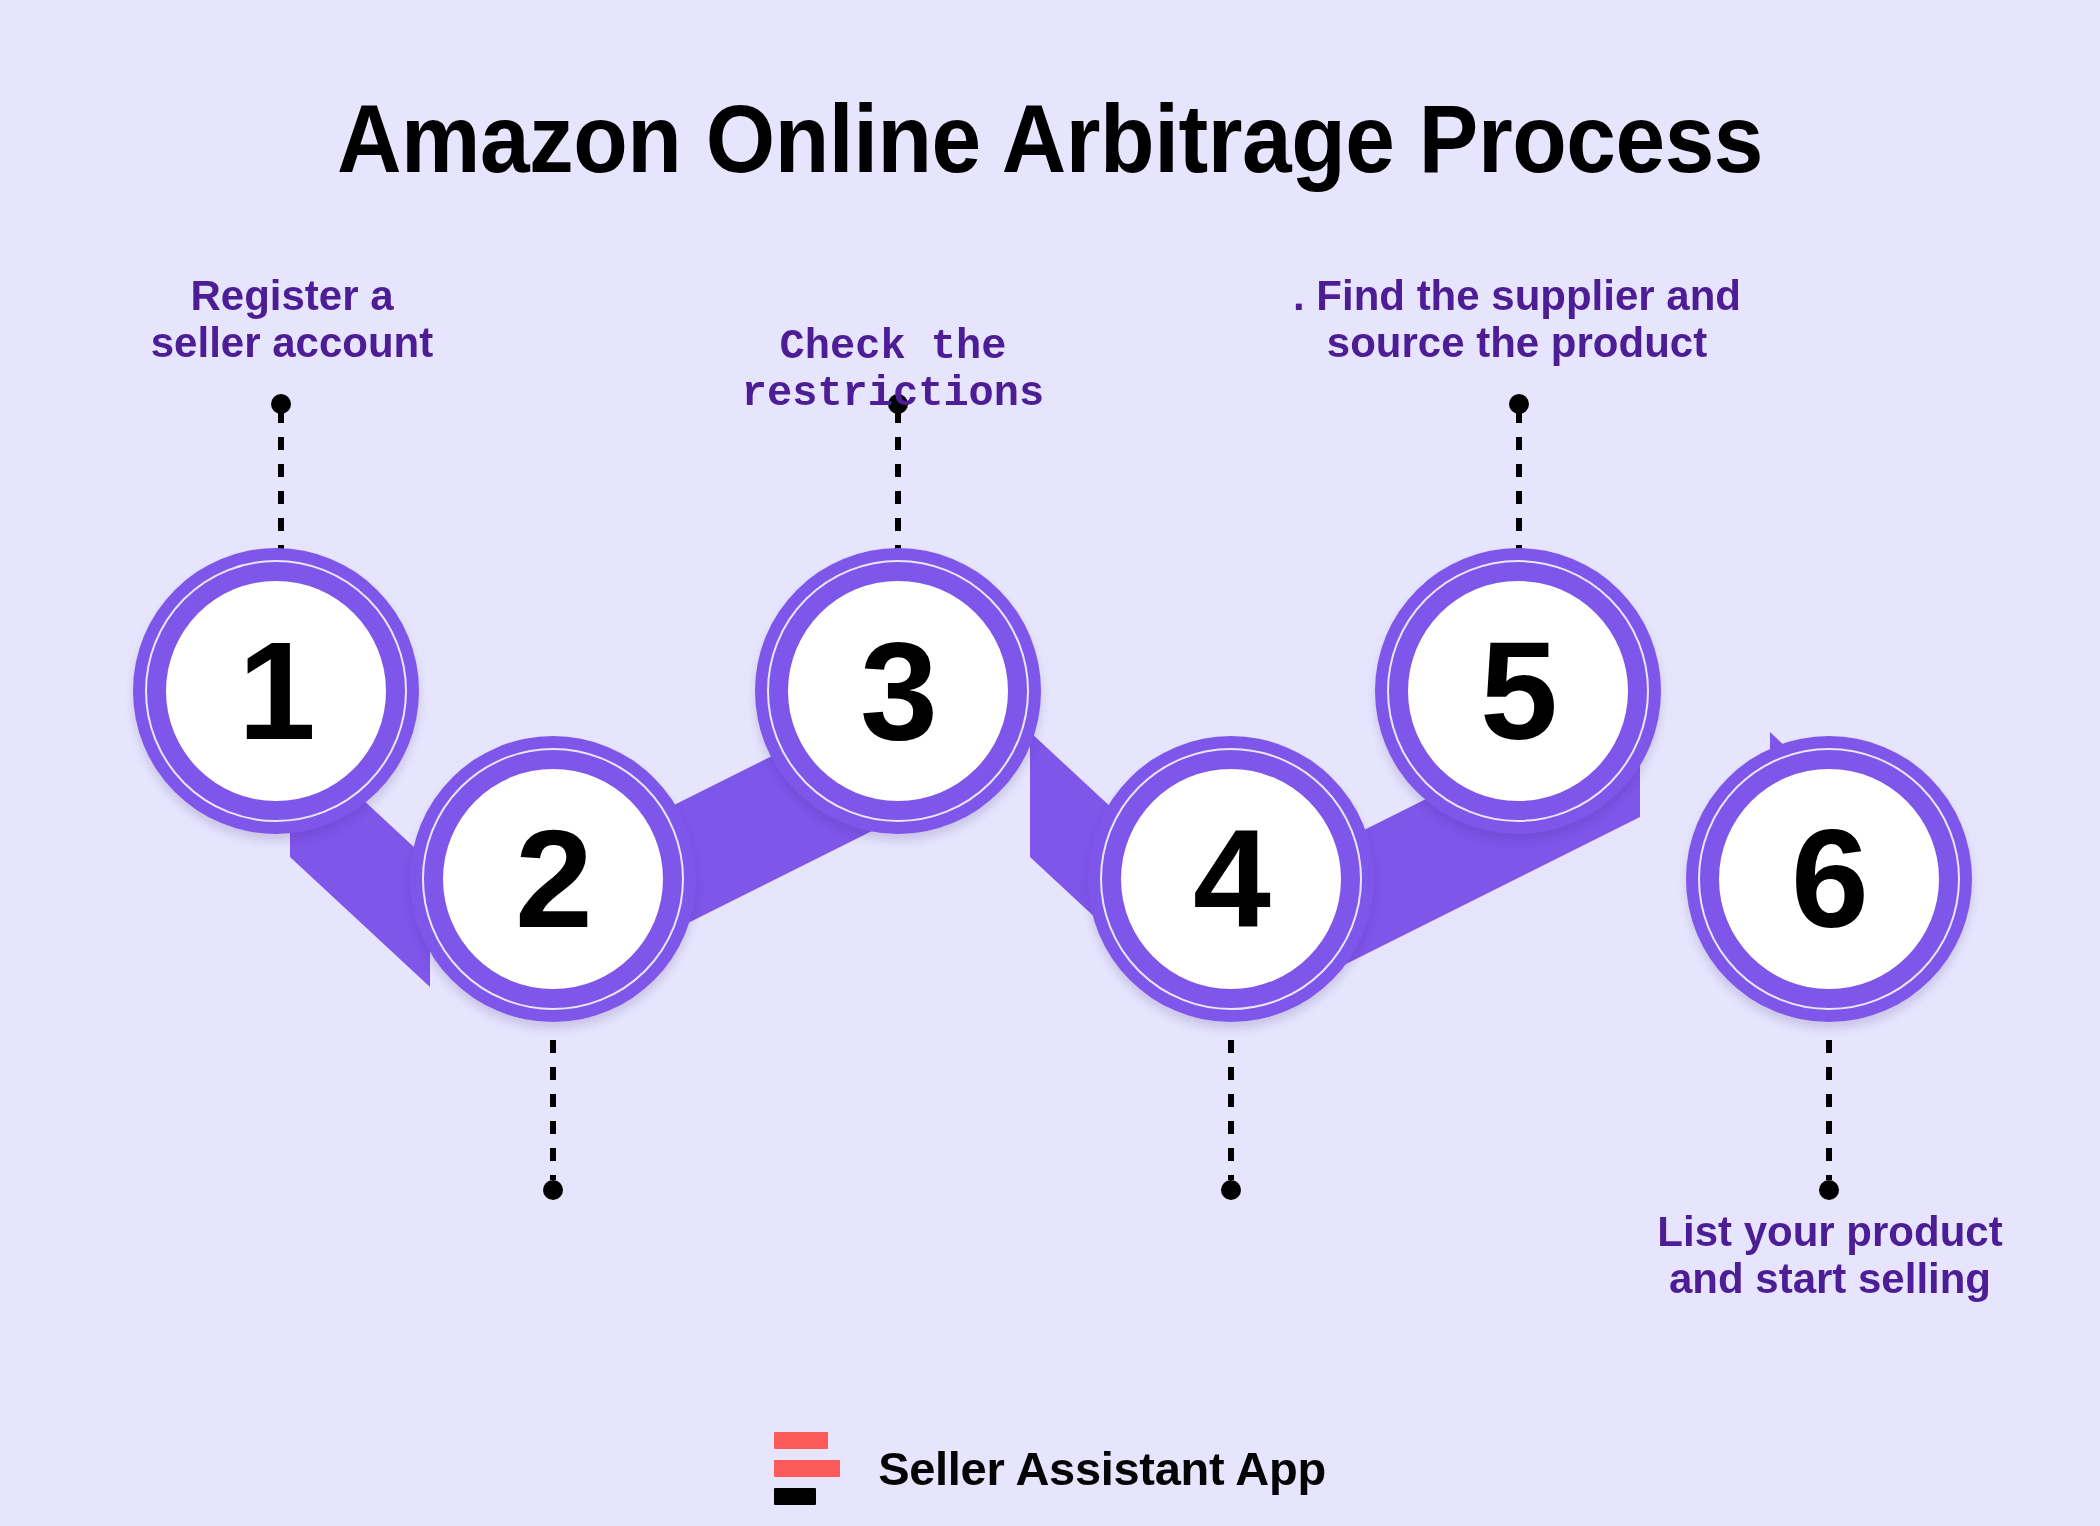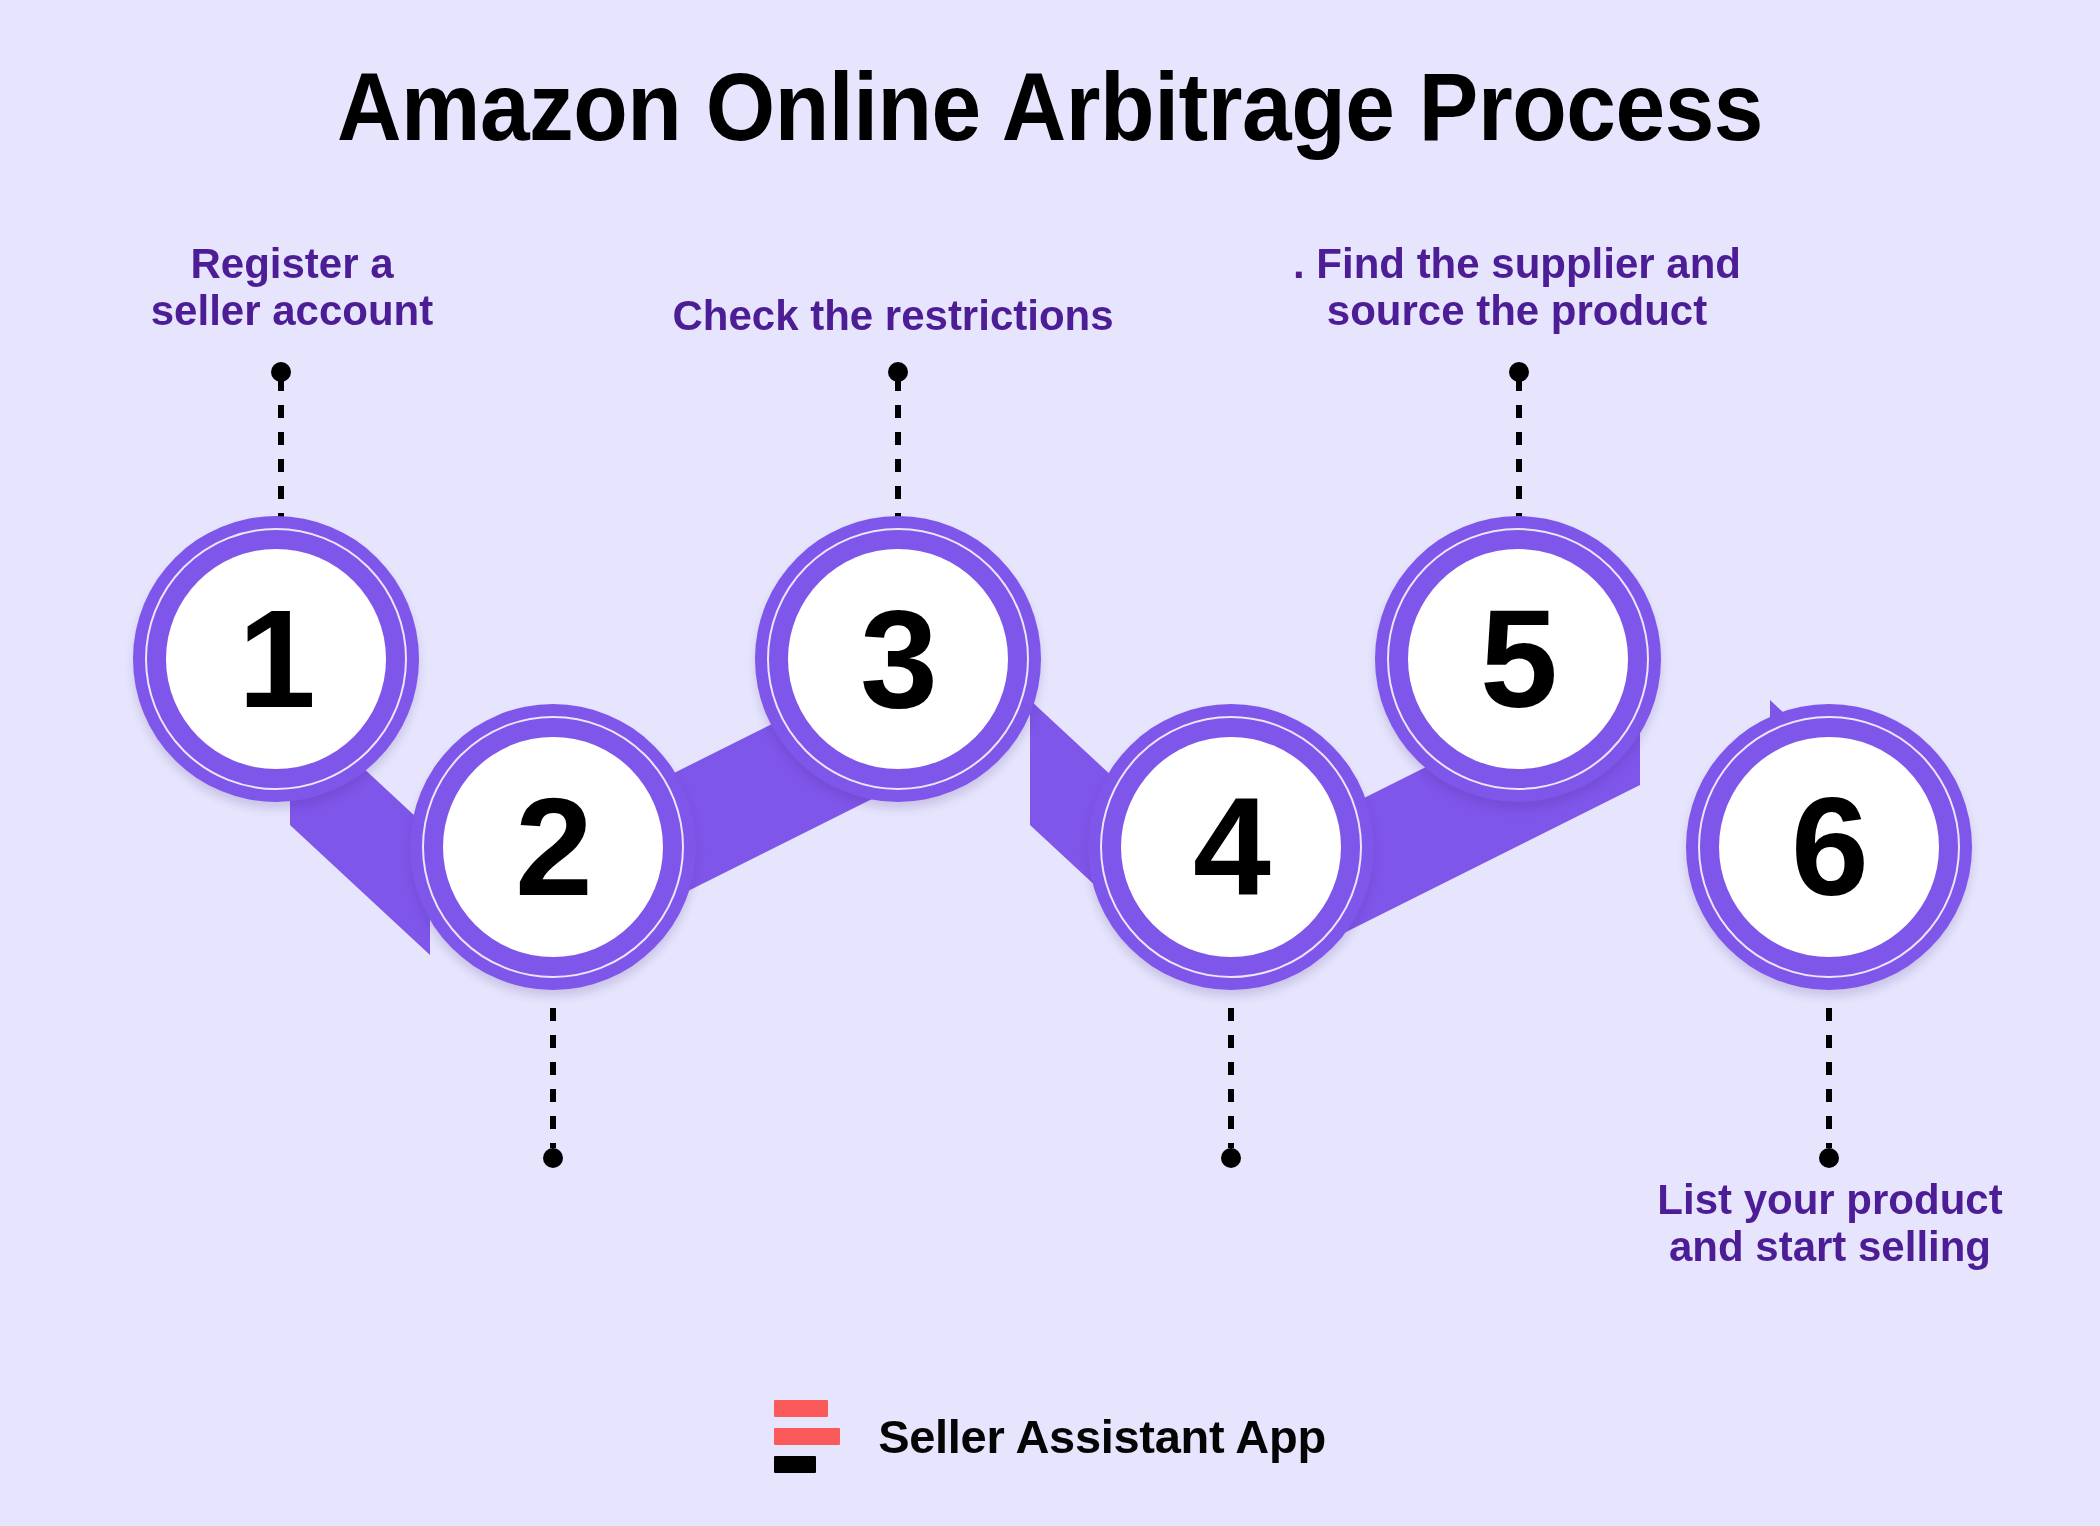--- a/index.html
+++ b/index.html
@@ -11,20 +11,21 @@
     height: 1526px;
     background: #e6e5fd;
     font-family: "Liberation Sans", sans-serif;
     overflow: hidden;
     position: relative;
   }
 
   #infographic {
     position: absolute;
     inset: 0;
+    margin-top: 32px;
   }
 
   
   .title {
     position: absolute;
     top: 52px;
     left: 0;
     width: 2100px;
     text-align: center;
     font-family: "Liberation Sans Narrow", "Liberation Sans", sans-serif;
@@ -197,21 +198,21 @@
     <div class="leader-dot" style="left:543px; top:1148px;"></div>
 
     <div class="node" style="left:755px; top:516px;">
       <span class="hairline"></span>
       <span class="disc">
         <span class="num">3</span>
       </span>
     </div>
     <div class="leader-dot" style="left:888px; top:362px;"></div>
     <div class="leader" style="left:895px; top:378px; height:150px;"></div>
-    <div class="label center" style="left:638px; top:292px; width:510px;">Check the restrictions</div>
+    <div class="label center" style="left:638px; top:292px; width:510px;font-family:Liberation Mono, monospace;">Check the restrictions</div>
 
     <div class="node" style="left:1088px; top:704px;">
       <span class="hairline"></span>
       <span class="disc">
         <span class="num">4</span>
       </span>
     </div>
     <div class="leader" style="left:1228px; top:1008px; height:140px;"></div>
     <div class="leader-dot" style="left:1221px; top:1148px;"></div>
 

